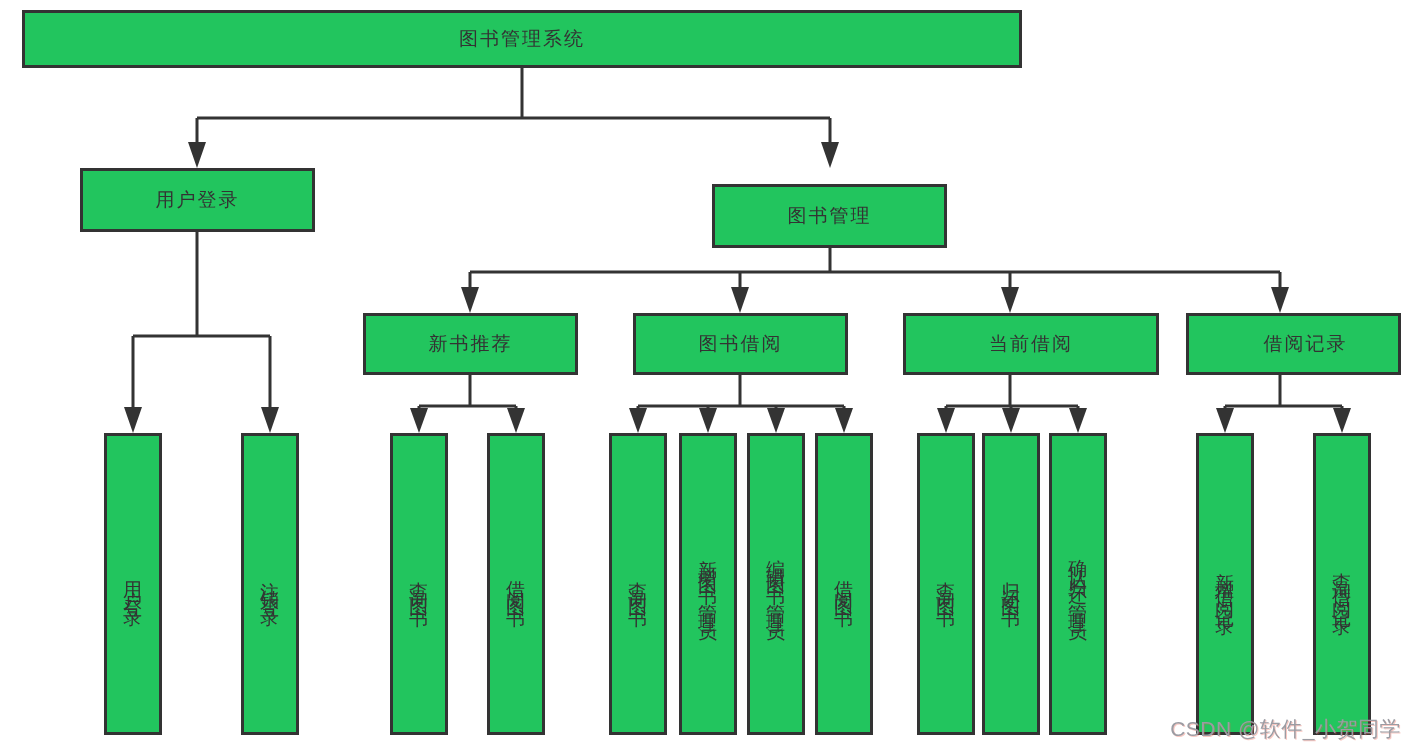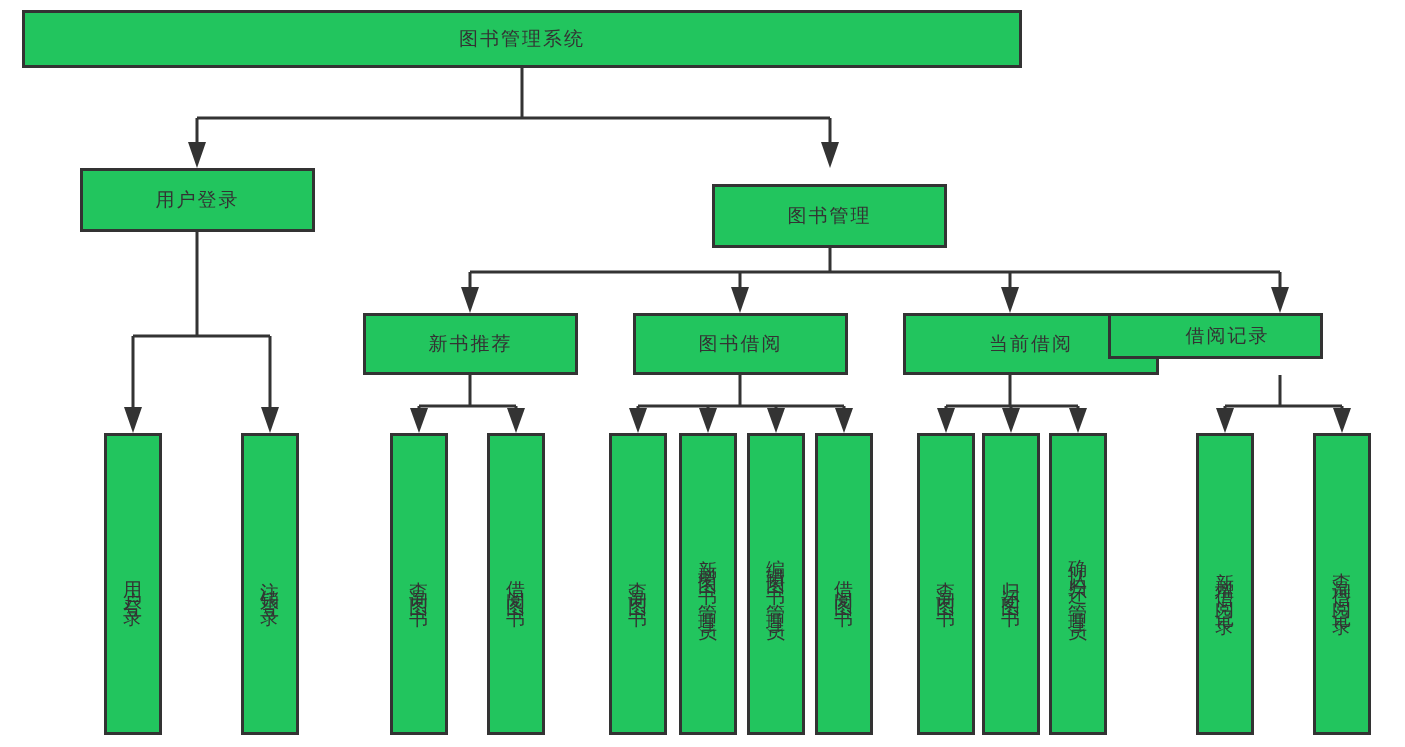--- a/index.html
+++ b/index.html
@@ -78,33 +78,34 @@
   </svg>
 
   <div class="box" style="left:22px;top:10px;width:1000px;height:58px;">图书管理系统</div>
 
   <div class="box" style="left:80px;top:168px;width:235px;height:64px;">用户登录</div>
   <div class="box" style="left:712px;top:168px;width:235px;height:64px;margin-top:16px;">图书管理</div>
 
   <div class="box" style="left:363px;top:313px;width:215px;height:62px;">新书推荐</div>
   <div class="box" style="left:633px;top:313px;width:215px;height:62px;">图书借阅</div>
   <div class="box" style="left:903px;top:313px;width:256px;height:62px;">当前借阅</div>
-  <div class="box" style="left:1108px;top:313px;width:215px;height:46px;padding-left:24px;">借阅记录</div>
+  <div class="box" style="left:1186px;top:313px;width:215px;height:62px;padding-left:24px;">借阅记录</div>
 
   <div class="box vbox" style="left:104px;top:433px;width:58px;height:302px;">用户登录</div>
   <div class="box vbox" style="left:241px;top:433px;width:58px;height:302px;">注销登录</div>
 
   <div class="box vbox" style="left:390px;top:433px;width:58px;height:302px;">查询图书</div>
   <div class="box vbox" style="left:487px;top:433px;width:58px;height:302px;">借阅图书</div>
 
   <div class="box vbox" style="left:609px;top:433px;width:58px;height:302px;">查询图书</div>
   <div class="box vbox" style="left:679px;top:433px;width:58px;height:302px;">新增图书（管理员）</div>
   <div class="box vbox" style="left:747px;top:433px;width:58px;height:302px;">编辑图书（管理员）</div>
   <div class="box vbox" style="left:815px;top:433px;width:58px;height:302px;">借阅图书</div>
 
   <div class="box vbox" style="left:917px;top:433px;width:58px;height:302px;">查询图书</div>
   <div class="box vbox" style="left:982px;top:433px;width:58px;height:302px;">归还图书</div>
   <div class="box vbox" style="left:1049px;top:433px;width:58px;height:302px;">确认归还（管理员）</div>
 
   <div class="box vbox" style="left:1196px;top:433px;width:58px;height:302px;">新增借阅记录</div>
   <div class="box vbox" style="left:1313px;top:433px;width:58px;height:302px;">查询借阅记录</div>
 
+  <div class="watermark">CSDN @软件_小贺同学</div>
 </div>
 
 </body></html>

